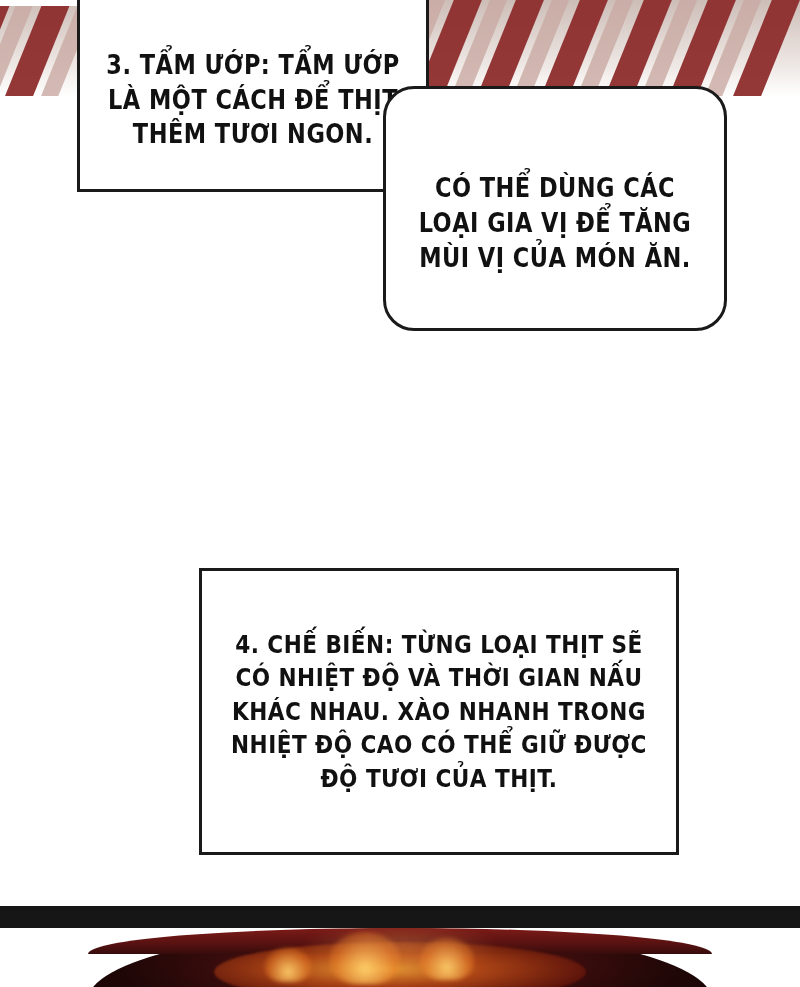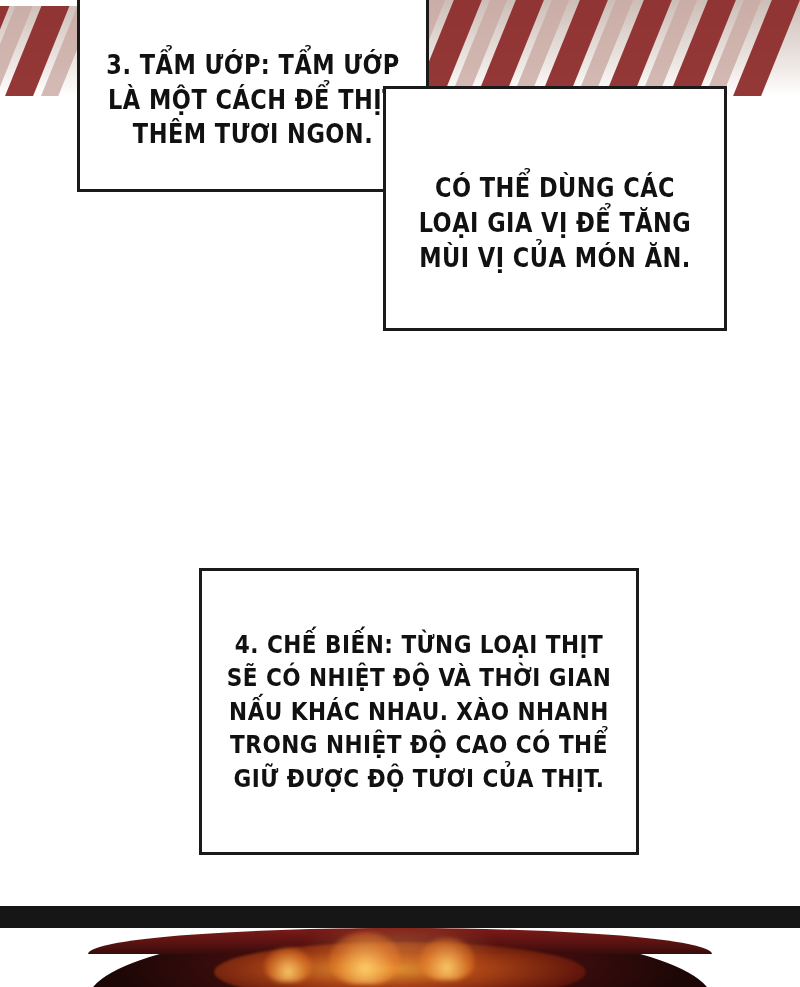--- a/index.html
+++ b/index.html
@@ -96,30 +96,31 @@
     font-size: 26px;
     padding-top: 18px;
   }
 
   #box-spices {
     left: 383px;
     top: 86px;
     width: 344px;
     height: 245px;
     padding: 10px 16px;
+    border-radius: 31px;
   }
   #box-spices p {
     font-size: 26px;
     padding-top: 30px;
   }
 
   #box-cook {
     left: 199px;
     top: 568px;
-    width: 440px;
+    width: 480px;
     height: 287px;
     padding: 14px 16px;
   }
   #box-cook p {
     font-size: 25px;
   }
 
   
   .gutter {
     position: absolute;

